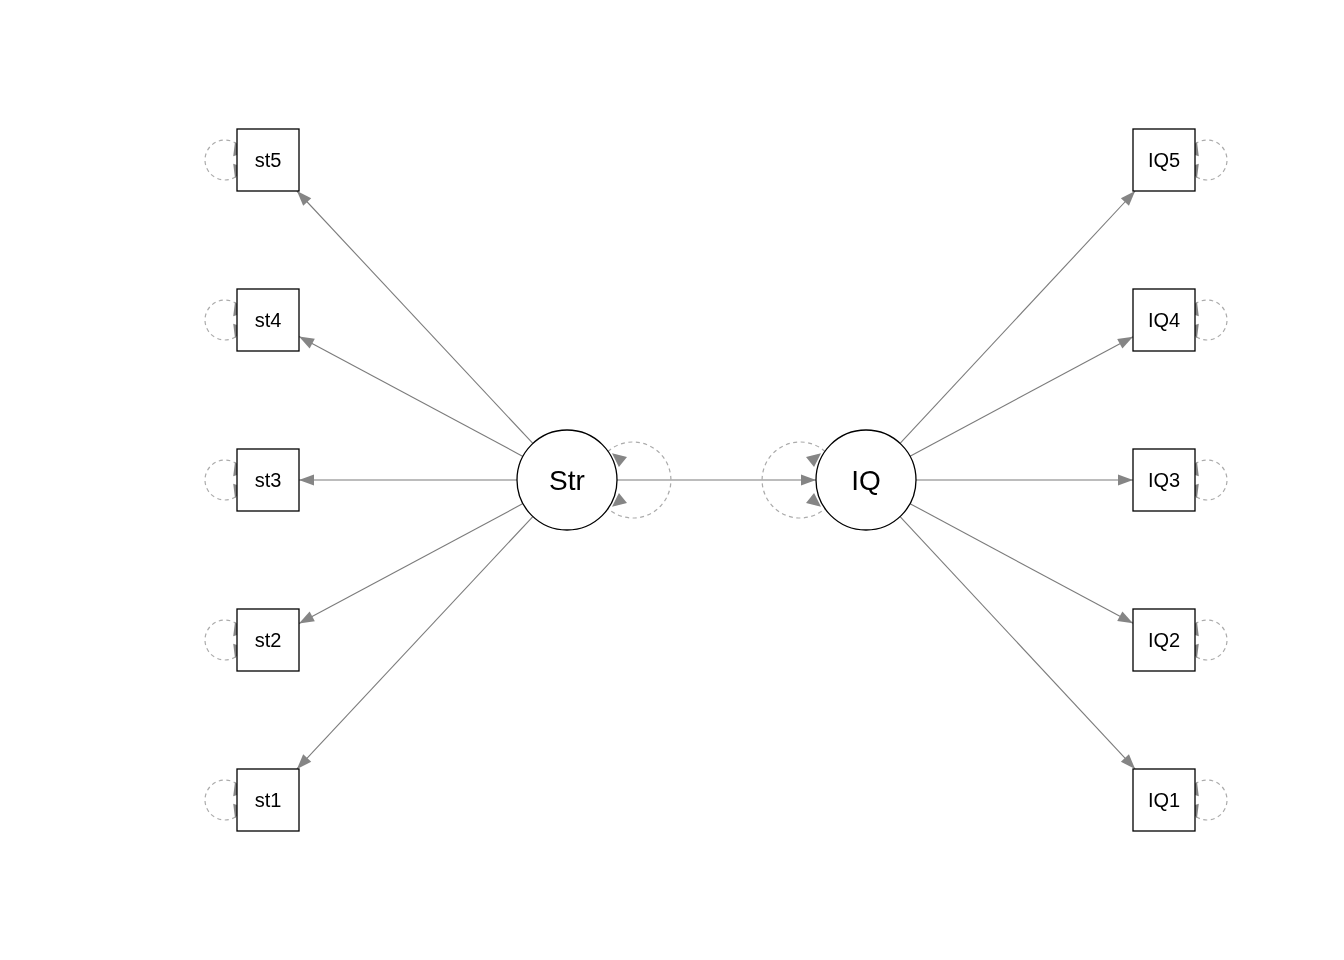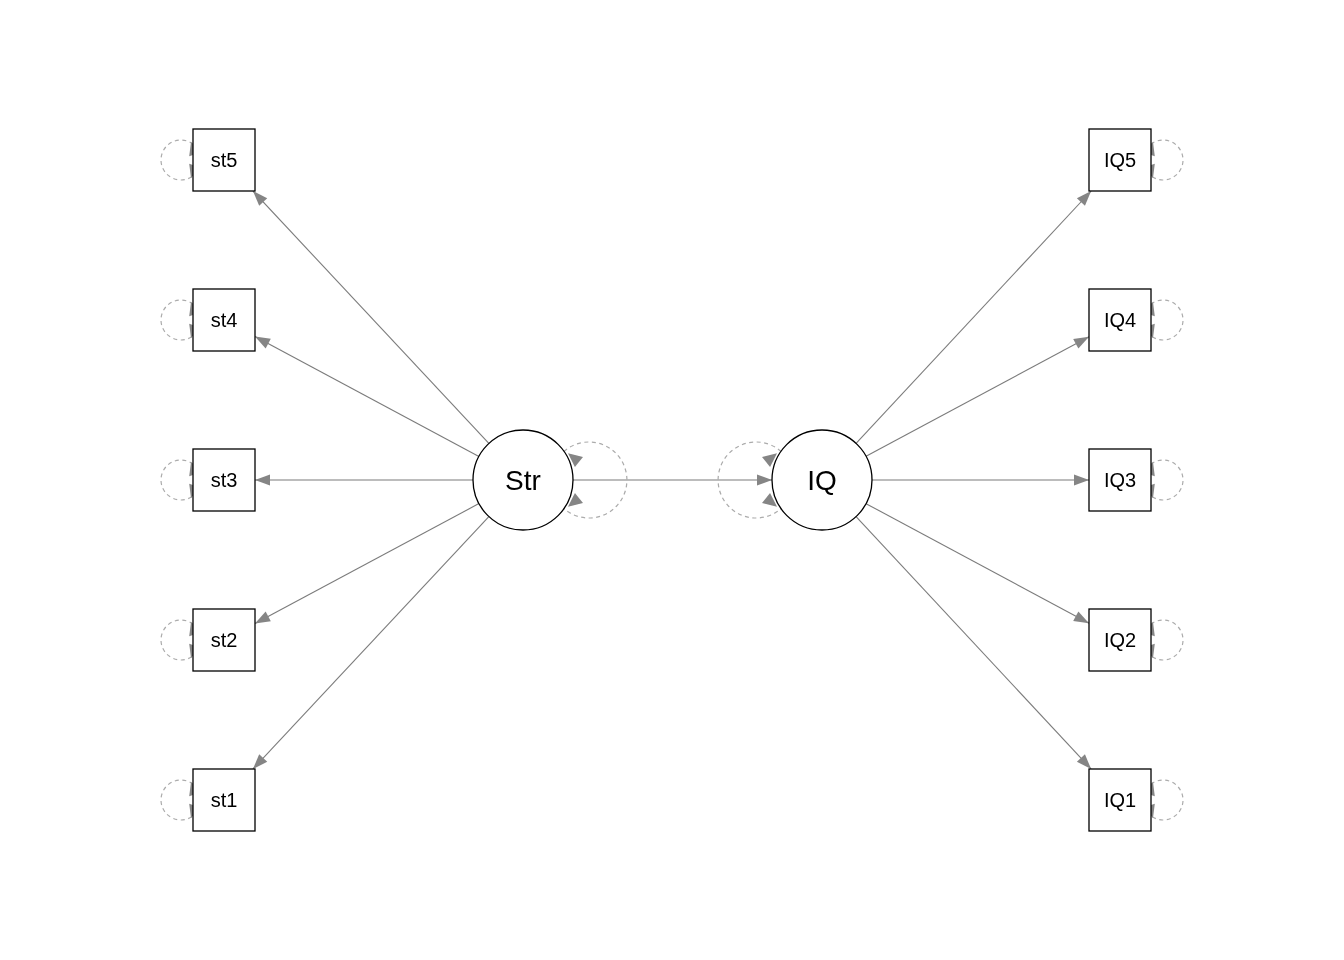--- a/index.html
+++ b/index.html
@@ -1,17 +1,17 @@
 <!DOCTYPE html>
 <html><head>
 <meta charset="utf-8">
 <style>
   html, body { margin: 0; padding: 0; background: #ffffff; }
   body { font-family: "Liberation Sans", sans-serif; }
-  .stage { position: relative; width: 1208px; height: 960px; background: #fdba74; overflow: hidden; }
+  .stage { position: relative; width: 1208px; height: 960px; background: #fdba74; overflow: hidden; margin-left: 44px; }
   svg { display: block; }
   text { user-select: none; }
 </style>
 </head>
 <body>
 
 <div class="stage">
   <svg id="sem-svg" width="1344" height="960" viewBox="0 0 1344 960" xmlns="http://www.w3.org/2000/svg" style="background: rgb(255, 255, 255);">
       <line x1="488.8637540375586" y1="443.46622505691886" x2="252.965625" y2="191" stroke="#7b7b7b" stroke-width="1.1"></line>
       <polygon points="252.965625,191 267.22521403247134,198.20514542705578 259.18778354499347,205.7151195387929" fill="#858585" stroke="none"></polygon>

